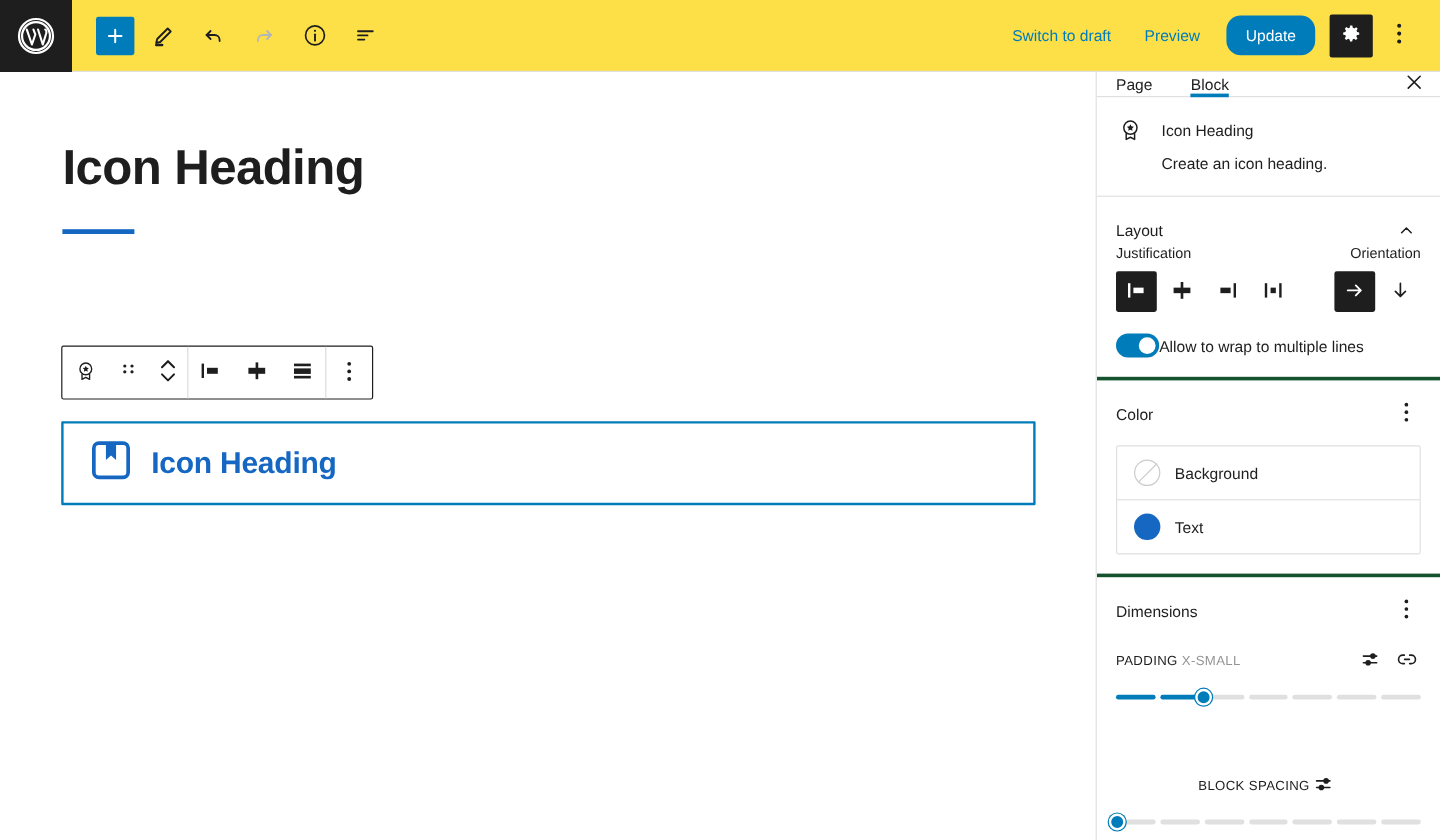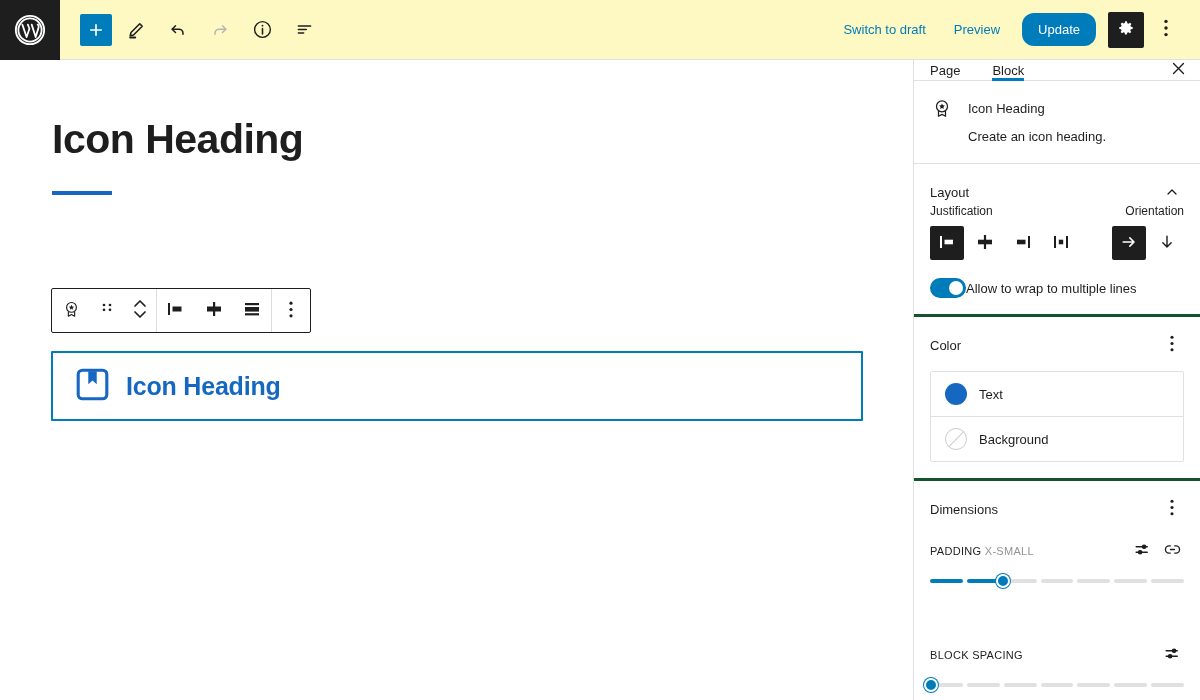--- a/index.html
+++ b/index.html
@@ -8,21 +8,21 @@
     font-family: "Liberation Sans", sans-serif;
     background: #ffffff;
     overflow: hidden;
   }
   .app { position: relative; width: 1200px; height: 700px; display: flex; flex-direction: column; }
 
   
   .topbar {
     height: 60px; min-height: 60px;
     display: flex; align-items: center;
-    background: #fef9c3;
+    background: #fde047;
     border-bottom: 1px solid #e0e0e0;
     position: relative; z-index: 30;
   }
   .wp-logo {
     width: 60px; height: 60px; background: #1e1e1e;
     display: flex; align-items: center; justify-content: center;
     flex: 0 0 60px;
   }
   .topbar-left { display: flex; align-items: center; gap: 6px; padding-left: 20px; }
   .tb-btn {
@@ -487,26 +487,26 @@
               <svg width="4" height="17" viewBox="0 0 4 17" fill="#1e1e1e">
                 <circle cx="2" cy="2.2" r="1.55"></circle>
                   <circle cx="2" cy="8.5" r="1.55"></circle>
                   <circle cx="2" cy="14.8" r="1.55"></circle>
               </svg>
             </span>
           </button>
         </div>
         <div class="color-list">
           <div class="color-item">
+            <span class="swatch empty"></span>
+            <span class="color-name">Background</span>
+          </div>
+          <div class="color-item">
             <span class="swatch" style="background:#1667c2"></span>
             <span class="color-name">Text</span>
-          </div>
-          <div class="color-item">
-            <span class="swatch empty"></span>
-            <span class="color-name">Background</span>
           </div>
         </div>
       </div>
 
       <div class="panel" style="border-bottom:none;">
         <div class="panel-head">
           <span class="panel-title">Dimensions</span>
           <button class="panel-icon-btn">
             <span>
               <svg width="4" height="17" viewBox="0 0 4 17" fill="#1e1e1e">
@@ -549,21 +549,21 @@
           <span class="seg filled"></span>
           <span class="seg filled"></span>
           <span class="seg"></span>
           <span class="seg"></span>
           <span class="seg"></span>
           <span class="seg"></span>
           <span class="seg"></span>
           <span class="knob2" style="left:28.6%"></span>
         </div>
 
-        <div class="dim-row" style="margin-top:60px;">
+        <div class="dim-row" style="margin-top:60px;justify-content:center;">
           <span class="dim-label">BLOCK SPACING</span>
           <span class="dim-icons">
             <button class="panel-icon-btn">
               <span>
                 <svg width="19" height="19" viewBox="0 0 24 24" stroke="#1e1e1e" stroke-width="1.7" stroke-linecap="round">
                   <path d="M4 8.5h14M4 15.5h14"></path>
                   <circle cx="14" cy="8.5" r="2.1" fill="#1e1e1e"></circle>
                   <circle cx="9" cy="15.5" r="2.1" fill="#1e1e1e"></circle>
                 </svg>
               </span>

